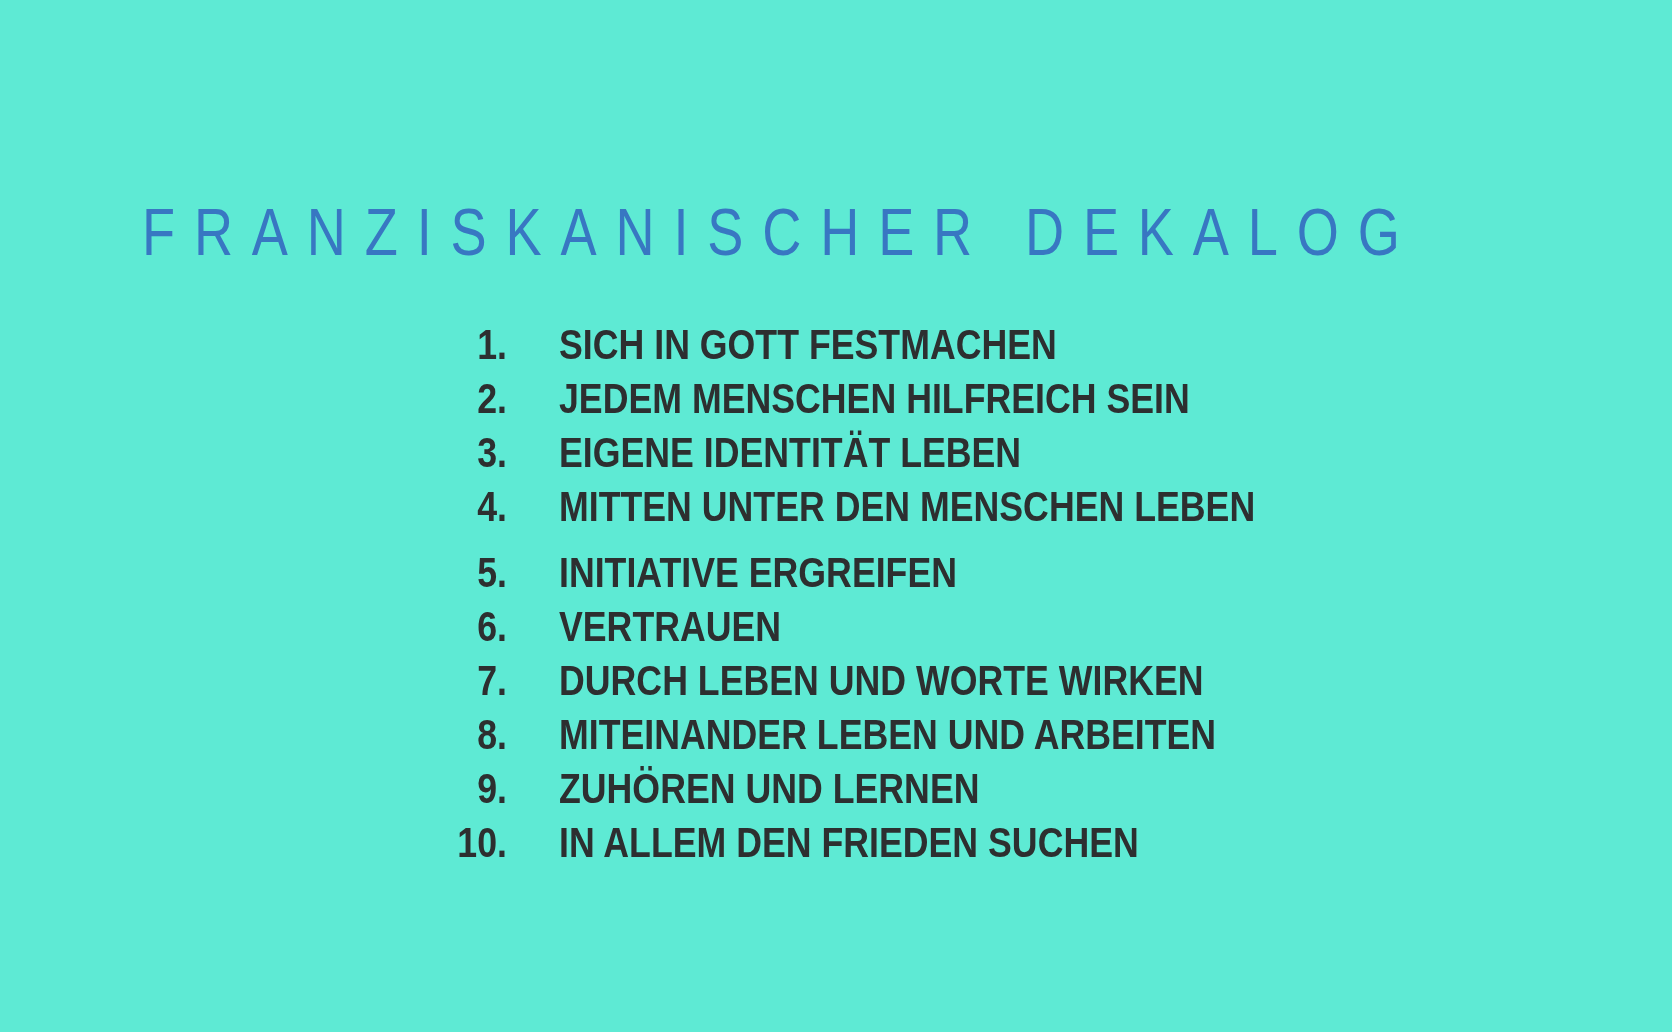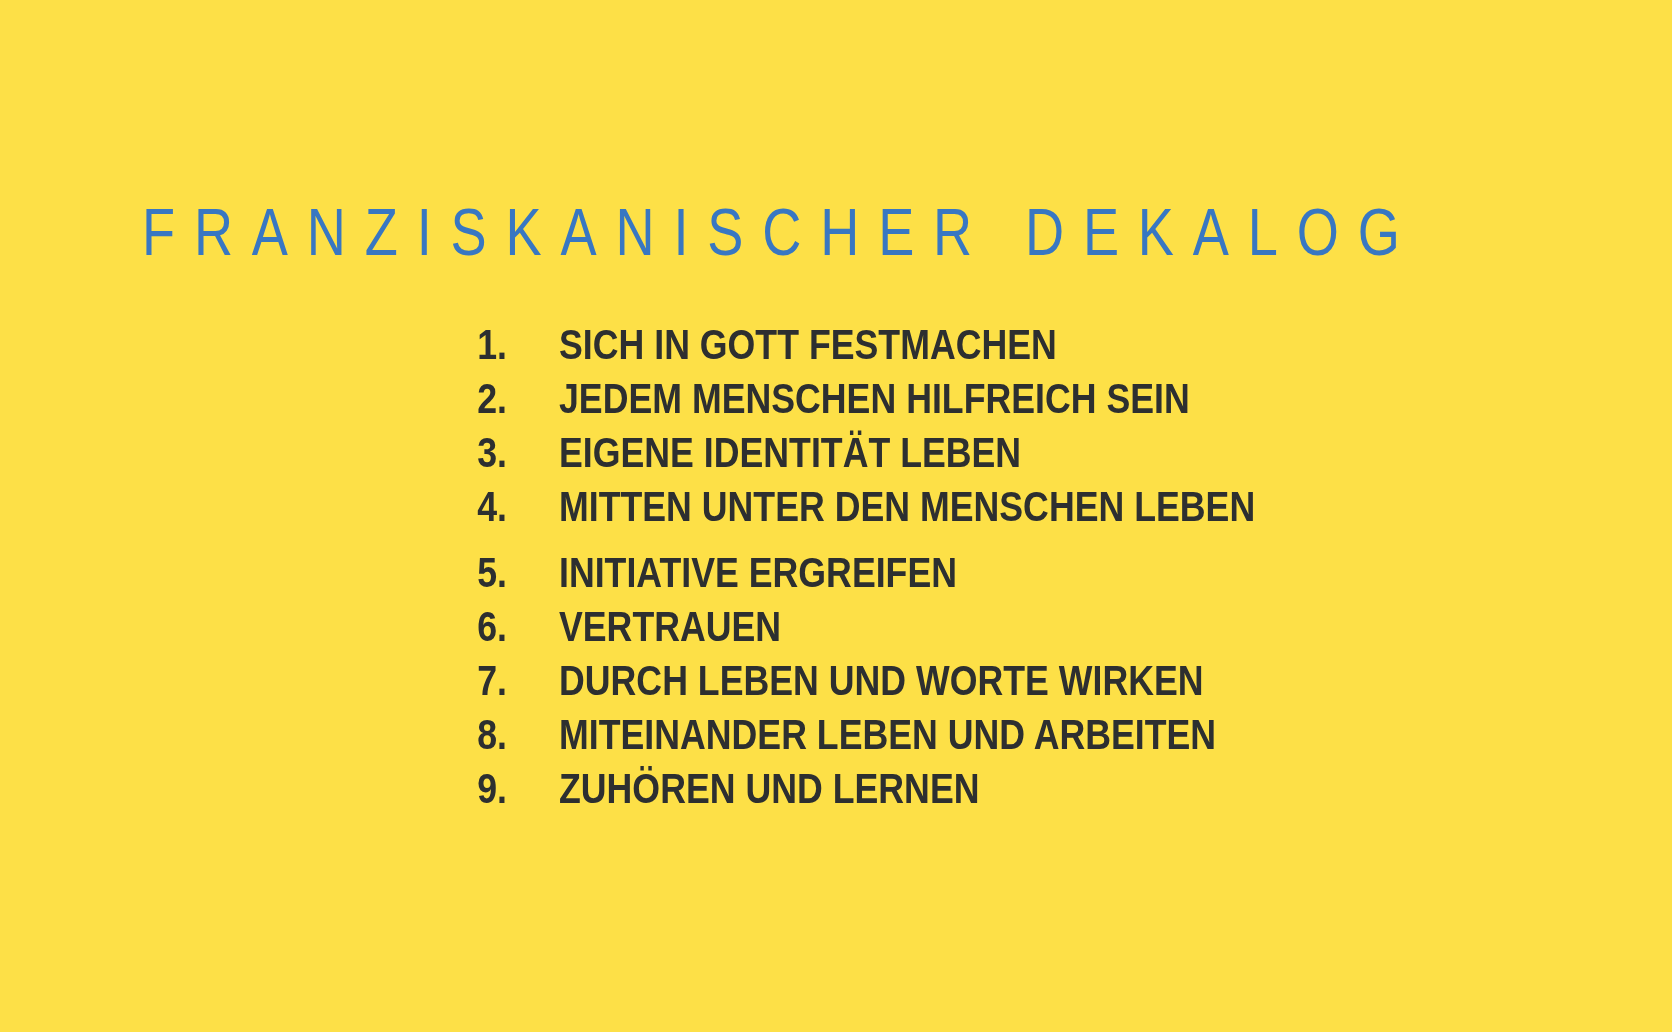--- a/index.html
+++ b/index.html
@@ -10,21 +10,21 @@
     width: 1672px;
     height: 1032px;
     background: #ffffff;
     font-family: "Liberation Sans", sans-serif;
     overflow: hidden;
     position: relative;
   }
   .slide {
     position: absolute;
     inset: 0;
-    background: #fde047;
+    background: #5eead4;
   }
   .title {
     position: absolute;
     left: 142px;
     top: 199px;
     margin: 0;
     font-size: 66px;
     font-weight: 400;
     line-height: 1;
     letter-spacing: 23px;
@@ -105,15 +105,19 @@
       <span class="txt">DURCH LEBEN UND WORTE WIRKEN</span>
     </li>
     <li>
       <span class="num">8.</span>
       <span class="txt">MITEINANDER LEBEN UND ARBEITEN</span>
     </li>
     <li>
       <span class="num">9.</span>
       <span class="txt">ZUHÖREN UND LERNEN</span>
     </li>
+    <li>
+      <span class="num">10.</span>
+      <span class="txt">IN ALLEM DEN FRIEDEN SUCHEN</span>
+    </li>
   </ol>
 
 </main>
 
 </body></html>

